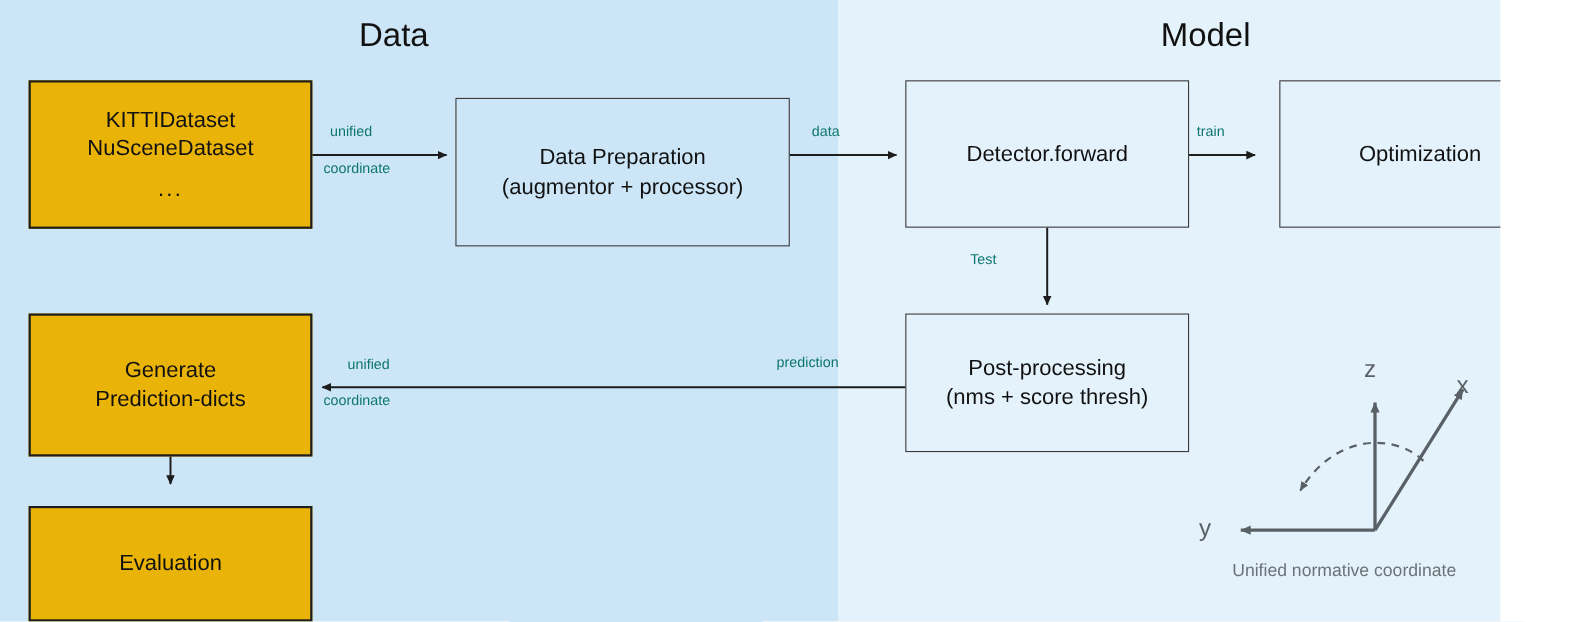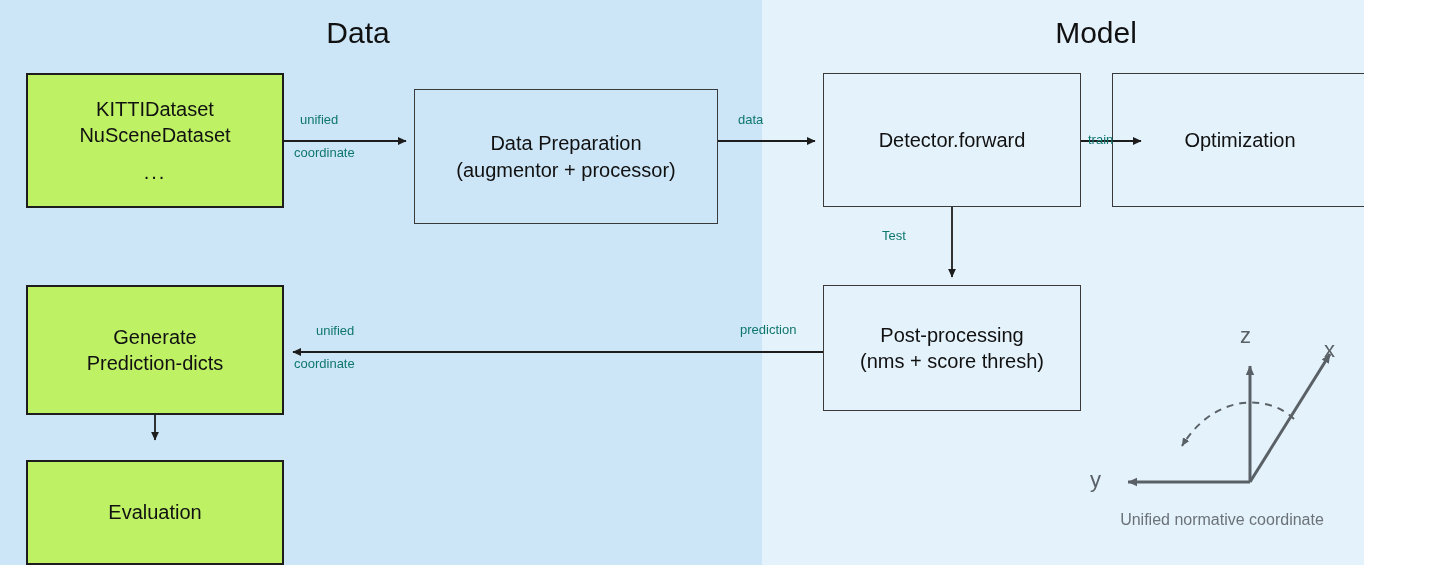--- a/index.html
+++ b/index.html
@@ -37,21 +37,21 @@
     display: flex;
     flex-direction: column;
     align-items: center;
     justify-content: center;
     text-align: center;
     color: #111111;
     font-size: 20px;
     line-height: 1.32;
   }
   .node.green {
-    background: #bef264;
+    background: #eab308;
     border: 2.5px solid #1d1d1d;
   }
   .node.plain {
     background: transparent;
     border: 1.8px solid #3a3a3a;
   }
   .node .line { display: block; white-space: nowrap; }
   .node .dots { letter-spacing: 2px; }
 
   svg.wires {
@@ -103,21 +103,21 @@
 
   <div class="node plain" style="left:414px; top:89px; width:304px; height:135px;">
     <span class="line">Data Preparation</span>
     <span class="line">(augmentor + processor)</span>
   </div>
 
   <div class="node plain" style="left:823px; top:73px; width:258px; height:134px;">
     <span class="line">Detector.forward</span>
   </div>
 
-  <div class="node plain" style="left:1112px; top:73px; width:256px; height:134px;">
+  <div class="node plain" style="left:1163px; top:73px; width:256px; height:134px;">
     <span class="line">Optimization</span>
   </div>
 
   <div class="node green" style="left:26px; top:285px; width:258px; height:130px;">
     <span class="line">Generate</span>
     <span class="line">Prediction-dicts</span>
   </div>
 
   <div class="node plain" style="left:823px; top:285px; width:258px; height:126px;">
     <span class="line">Post-processing</span>
@@ -174,25 +174,25 @@
       <line x1="1250" y1="482" x2="1128" y2="482" stroke="#5a6166" stroke-width="3" marker-end="url(#ahgray)"></line>
       <path d="M1294 419 C 1270 395, 1215 392, 1182 446" stroke="#5a6166" stroke-width="2" fill="none" stroke-dasharray="7 6" marker-end="url(#ahdash)"></path>
     </g>
   </svg>
 
   <div class="edge-label" style="left:300px; top:112px;">unified</div>
   <div class="edge-label" style="left:294px; top:145px;">coordinate</div>
 
   <div class="edge-label" style="left:738px; top:112px;">data</div>
 
-  <div class="edge-label" style="left:1088px; top:112px;margin-top:20px;">train</div>
+  <div class="edge-label" style="left:1088px; top:112px;">train</div>
 
   <div class="edge-label" style="left:882px; top:228px;">Test</div>
 
-  <div class="edge-label" style="left:706px; top:322px;margin-left:34px;">prediction</div>
+  <div class="edge-label" style="left:706px; top:322px;">prediction</div>
   <div class="edge-label" style="left:316px; top:323px;">unified</div>
   <div class="edge-label" style="left:294px; top:356px;">coordinate</div>
 
   <div class="axis-label" style="left:1240px; top:323px;">z</div>
   <div class="axis-label" style="left:1324px; top:337px;">x</div>
   <div class="axis-label" style="left:1090px; top:467px;">y</div>
   <div class="axis-caption" style="left:1222px; top:511px;">Unified normative coordinate</div>
 
 </div>
 

